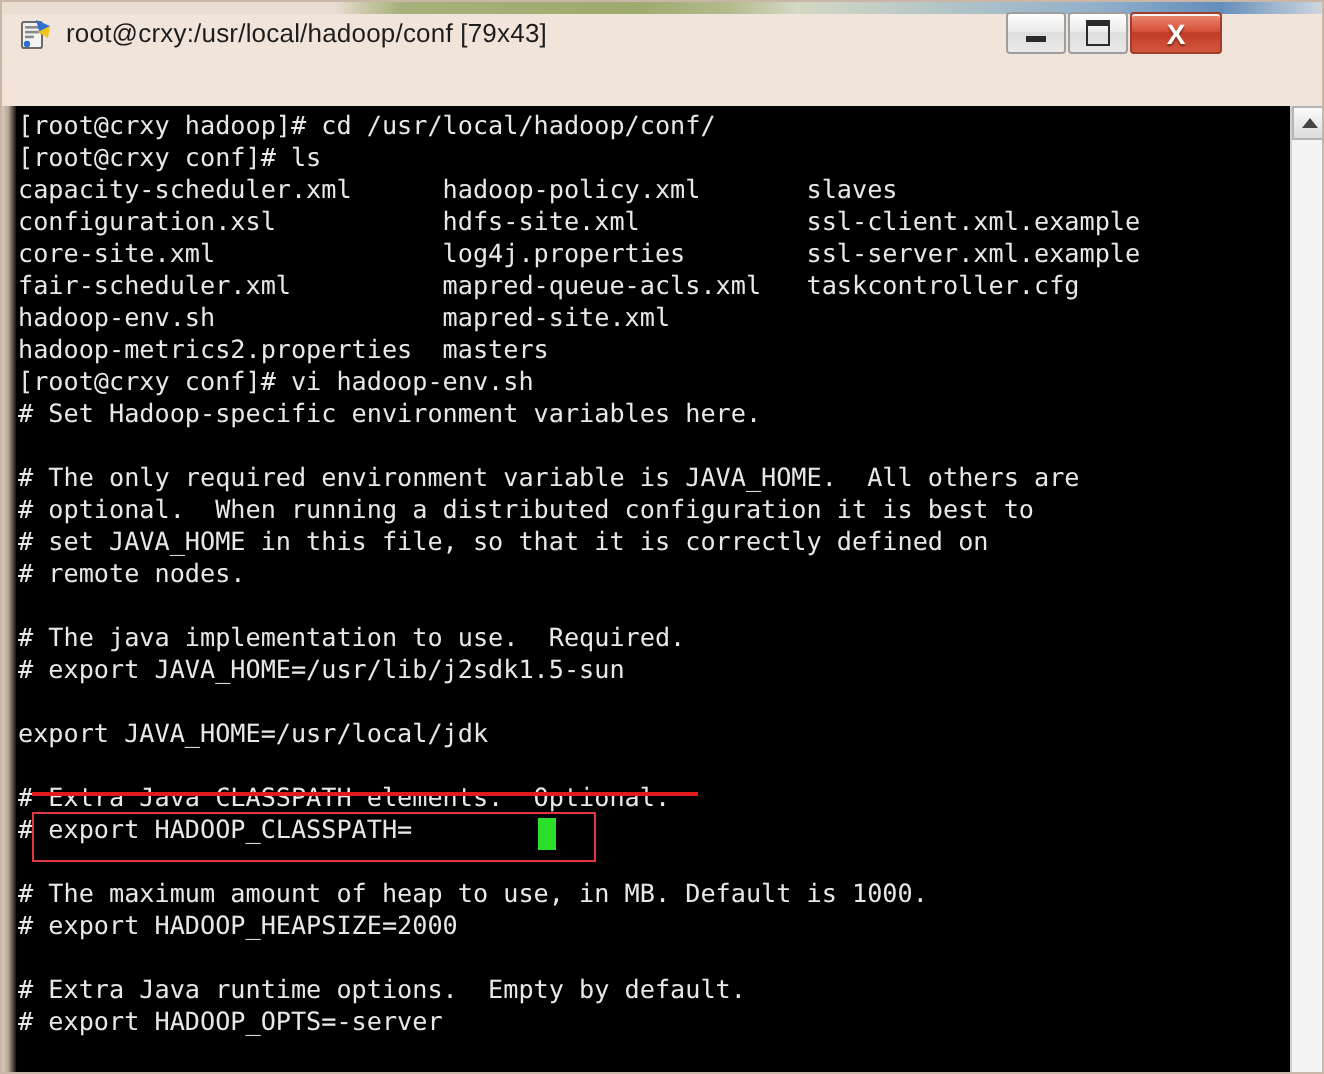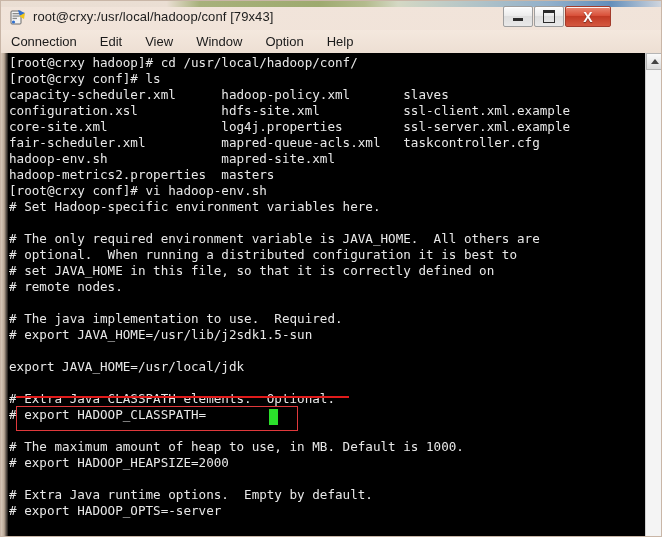--- a/index.html
+++ b/index.html
@@ -147,28 +147,20 @@
       </div>
       <div class="wbtn">
         <span class="glyph-max"></span>
       </div>
       <div class="wbtn close">
         <span class="glyph-x">X</span>
       </div>
     </div>
   </div>
 
-  <div id="menubar">
-    <span class="menu-item">Connection</span>
-    <span class="menu-item">Edit</span>
-    <span class="menu-item">View</span>
-    <span class="menu-item">Window</span>
-    <span class="menu-item">Option</span>
-    <span class="menu-item">Help</span>
-  </div>
 
   <div id="term-wrap">
     <div id="left-rail"></div>
 
     <div id="term">
       <div id="screen"><div class="ln">[root@crxy hadoop]# cd /usr/local/hadoop/conf/</div><div class="ln">[root@crxy conf]# ls</div><div class="ln">capacity-scheduler.xml      hadoop-policy.xml       slaves</div><div class="ln">configuration.xsl           hdfs-site.xml           ssl-client.xml.example</div><div class="ln">core-site.xml               log4j.properties        ssl-server.xml.example</div><div class="ln">fair-scheduler.xml          mapred-queue-acls.xml   taskcontroller.cfg</div><div class="ln">hadoop-env.sh               mapred-site.xml</div><div class="ln">hadoop-metrics2.properties  masters</div><div class="ln">[root@crxy conf]# vi hadoop-env.sh</div><div class="ln"># Set Hadoop-specific environment variables here.</div><div class="ln"></div><div class="ln"># The only required environment variable is JAVA_HOME.  All others are</div><div class="ln"># optional.  When running a distributed configuration it is best to</div><div class="ln"># set JAVA_HOME in this file, so that it is correctly defined on</div><div class="ln"># remote nodes.</div><div class="ln"></div><div class="ln"># The java implementation to use.  Required.</div><div class="ln"># export JAVA_HOME=/usr/lib/j2sdk1.5-sun</div><div class="ln"></div><div class="ln">export JAVA_HOME=/usr/local/jdk</div><div class="ln"></div><div class="ln"># Extra Java CLASSPATH elements.  Optional.</div><div class="ln"># export HADOOP_CLASSPATH=</div><div class="ln"></div><div class="ln"># The maximum amount of heap to use, in MB. Default is 1000.</div><div class="ln"># export HADOOP_HEAPSIZE=2000</div><div class="ln"></div><div class="ln"># Extra Java runtime options.  Empty by default.</div><div class="ln"># export HADOOP_OPTS=-server</div><div class="ln"></div><div class="ln"># Command specific options appended to HADOOP_OPTS when specified</div></div>
 
       <div id="red-underline"></div>
       <div id="red-box"></div>
       <div id="cursor-block"></div>

